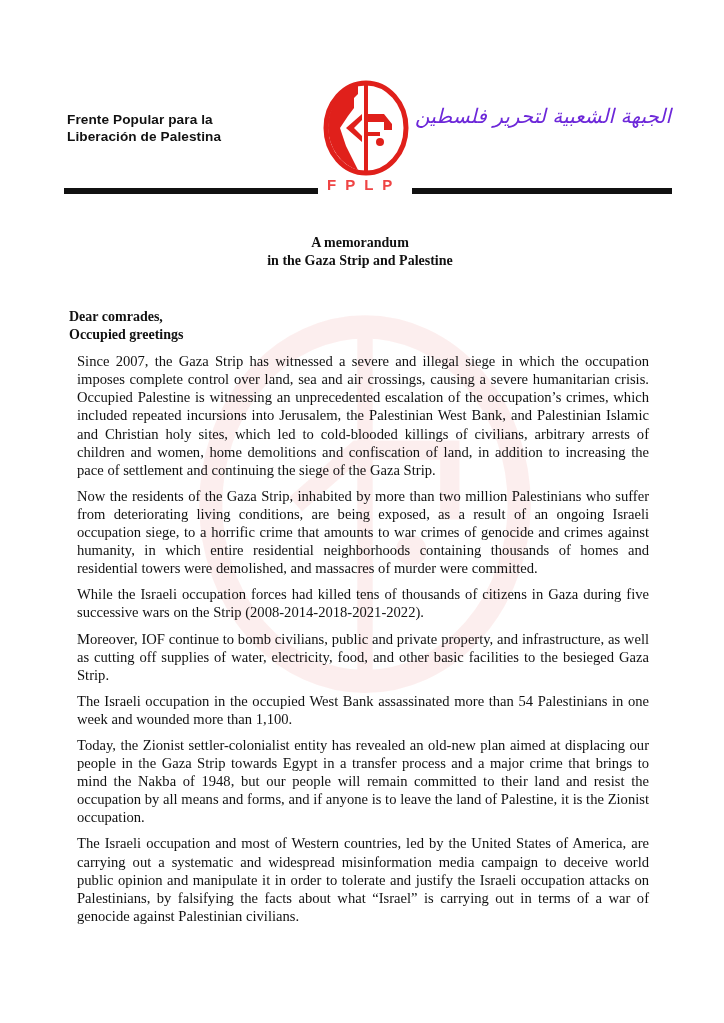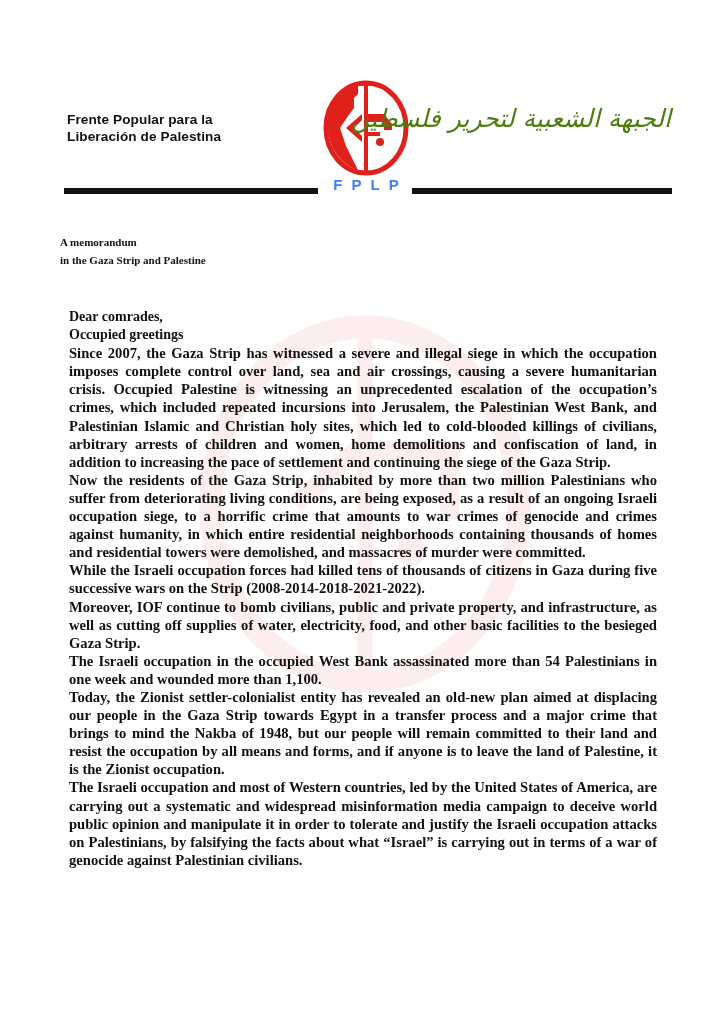--- a/index.html
+++ b/index.html
@@ -2,37 +2,37 @@
 <html><head>
   <meta charset="utf-8">
   <style>
     html, body { margin: 0; padding: 0; background: #ffffff; }
     body { width: 724px; height: 1023px; position: relative; overflow: hidden; font-family: "Liberation Serif", serif; color: #111; }
 
     
     .header { position: absolute; left: 0; top: 0; width: 721px; height: 220px; }
     .org-es { position: absolute; left: 67px; top: 111px; font-family: "Liberation Sans", sans-serif; font-size: 13.6px; font-weight: bold; line-height: 17px; color: #111; letter-spacing: 0.1px; }
     .org-es span { display: block; }
-    .org-ar { position: absolute; right: 50px; top: 104px; font-family: "DejaVu Serif", serif; font-style: italic; font-size: 25px; color: #4d7c0f; direction: rtl; white-space: nowrap; }
+    .org-ar { position: absolute; right: 50px; top: 104px; font-family: "DejaVu Serif", serif; font-style: italic; font-size: 20px; color: #6d28d9; direction: rtl; white-space: nowrap; }
     .rule-left { position: absolute; left: 64px; top: 188px; width: 254px; height: 6px; background: #111; }
     .rule-right { position: absolute; left: 412px; top: 188px; width: 260px; height: 6px; background: #111; }
     .logo { position: absolute; left: 318px; top: 80px; width: 96px; height: 112px; }
-    .fplp { position: absolute; left: 318px; top: 176px; width: 96px; text-align: center; font-family: "Liberation Sans", sans-serif; font-size: 15px; font-weight: bold; color: #3b82f6; letter-spacing: 9px; padding-left: 9px; box-sizing: border-box; }
+    .fplp { position: absolute; left: 318px; top: 176px; width: 96px; text-align: left; font-family: "Liberation Sans", sans-serif; font-size: 15px; font-weight: bold; color: #ef4444; letter-spacing: 9px; padding-left: 9px; box-sizing: border-box; }
 
     
     .watermark { position: absolute; left: 180px; top: 300px; width: 370px; height: 470px; opacity: 0.07; pointer-events: none; }
 
     
-    .title-block { position: absolute; left: 60px; top: 234px; width: 600px; font-weight: bold; font-size: 11px; line-height: 17.6px; }
+    .title-block { position: absolute; left: 60px; top: 234px; width: 600px; text-align: center; font-weight: bold; font-size: 14px; line-height: 17.6px; }
     .title-block div { display: block; }
 
     
     .body { position: absolute; left: 69px; top: 308px; width: 588px; font-size: 14.6px; line-height: 18.1px; text-align: justify; }
     .greet { font-weight: bold; font-size: 14px; line-height: 18.1px; font-family: Liberation Serif, serif; }
-    .para { margin: 0; text-align: justify; font-weight: bold; }
+    .para { margin: 8px; text-align: justify; }
   </style>
 </head>
 <body>
 
 <svg class="watermark" viewBox="0 0 96 112">
   <ellipse cx="48" cy="48" rx="40" ry="46" fill="none" stroke="#e0201b" stroke-width="6"></ellipse>
   <path d="M48 4 L48 92" stroke="#e0201b" stroke-width="4"></path>
   <path d="M30 48 L46 34 L70 34 L70 52" fill="none" stroke="#e0201b" stroke-width="5"></path>
   <circle cx="60" cy="60" r="4" fill="#e0201b"></circle>
 </svg>

